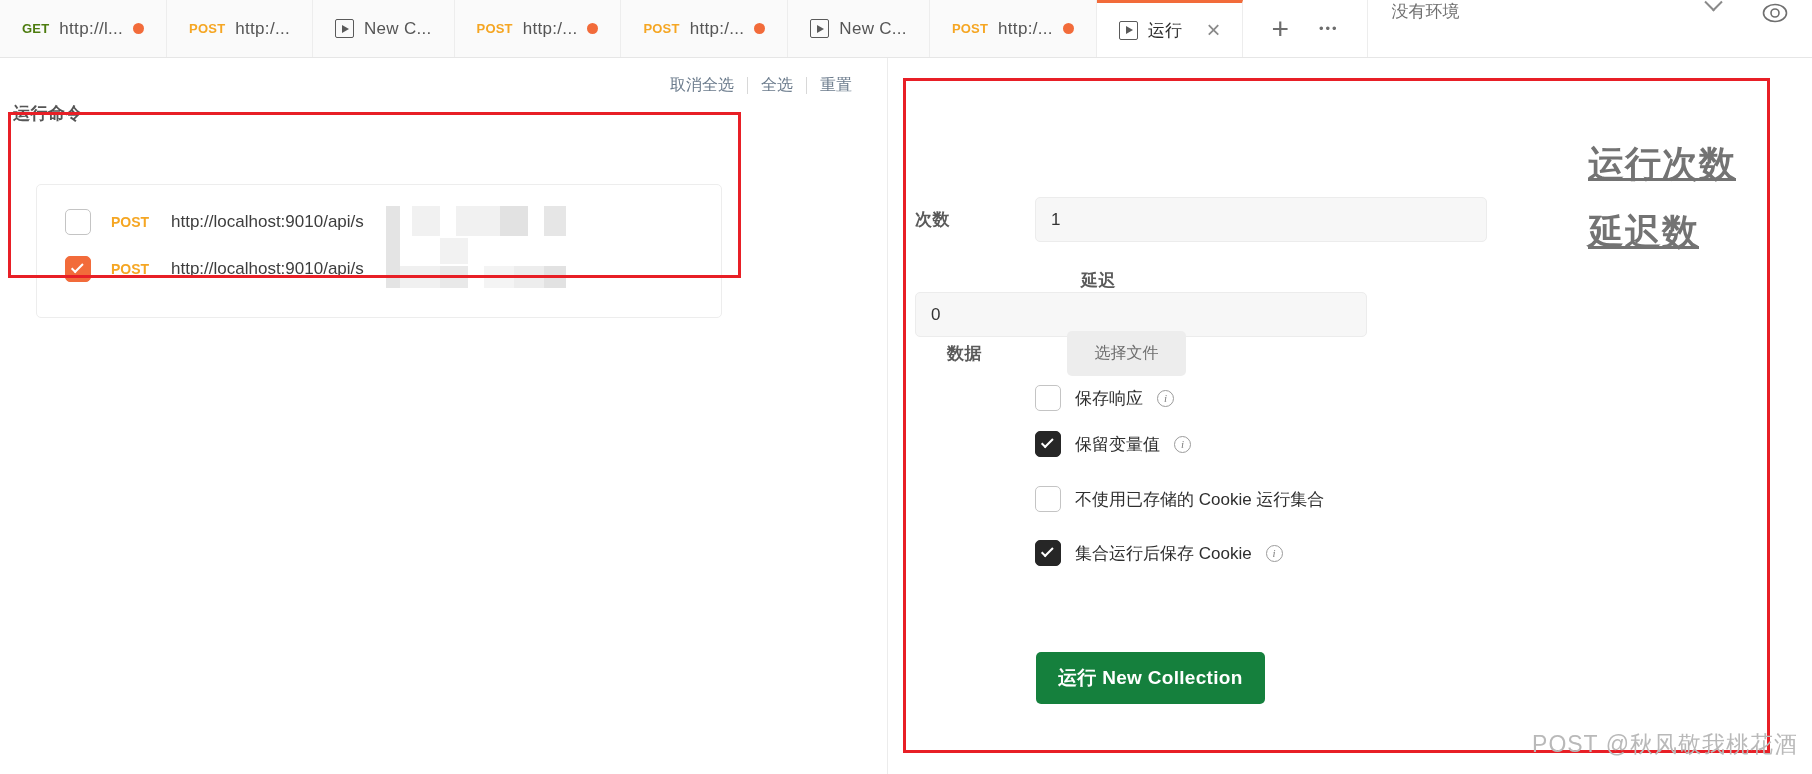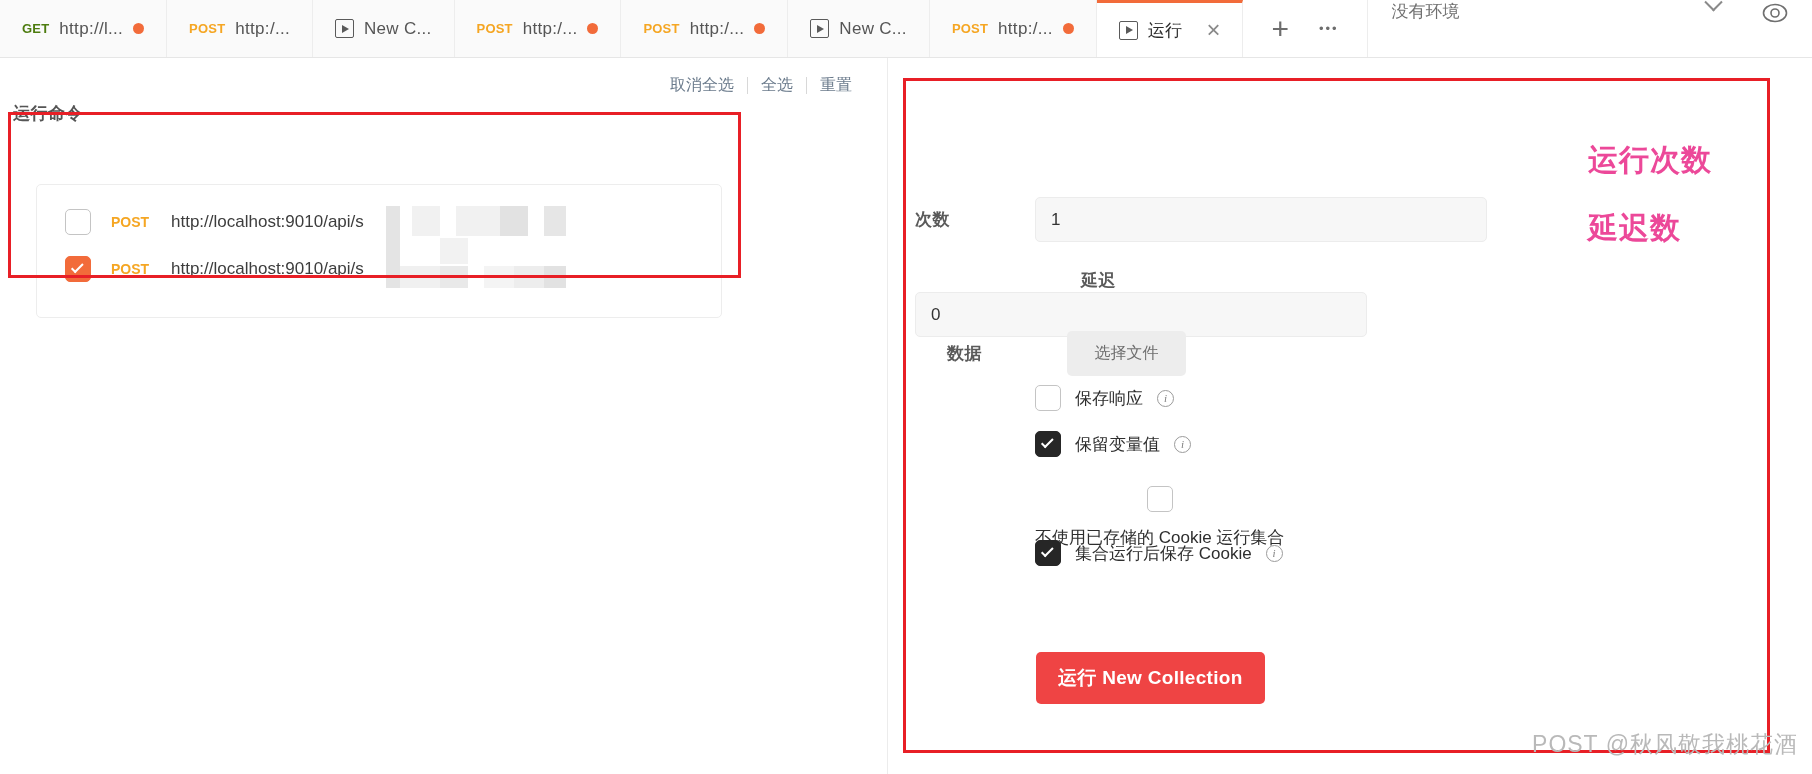--- a/index.html
+++ b/index.html
@@ -179,34 +179,34 @@
   .opt-label { font-size: 17px; color: #2e2e2e; }
   .info-i {
     width: 17px; height: 17px; border-radius: 50%;
     border: 1.3px solid #9b9b9b; color: #7d7d7d;
     font-size: 11px; font-style: italic; font-family: "Liberation Serif", serif;
     display: flex; align-items: center; justify-content: center;
     cursor: pointer; flex: none;
   }
   .run-btn {
     position: absolute; left: 147px; top: 594px;
-    background: #ef4444; border: none; border-radius: 5px;
+    background: #15803d; border: none; border-radius: 5px;
     height: 52px; padding: 0 22px;
     color: #fff; font-size: 19px; font-weight: 700;
     cursor: pointer; letter-spacing: .3px;
     font-family: "Liberation Sans", sans-serif;
   }
 
   
   .redbox {
     position: absolute; border: 3px solid #e81f26; pointer-events: none;
   }
   .annot {
-    position: absolute; color: #ec4899; font-weight: 700;
-    font-size: 30px; letter-spacing: 1px; white-space: nowrap;
+    position: absolute; color: #737373; font-weight: 700;
+    font-size: 36px; letter-spacing: 1px; white-space: nowrap; text-decoration: underline;
   }
   .watermark {
     position: absolute; right: 14px; bottom: 14px;
     font-size: 23px; color: #b9b9b9; white-space: nowrap;
     letter-spacing: 1px;
   }
 </style>
 </head>
 <body>
 
@@ -353,21 +353,21 @@
     </div>
 
     <div class="opt-row" style="left:146px; top:373px;">
       <span class="cbox-dark checked">
           <span class="tick"></span>
         </span>
       <span class="opt-label">保留变量值</span>
       <span class="info-i">i</span>
     </div>
 
-    <div class="opt-row" style="left:146px; top:428px;flex-direction:column;">
+    <div class="opt-row" style="left:146px; top:428px;">
       <span class="cbox-dark"></span>
       <span class="opt-label">不使用已存储的 Cookie 运行集合</span>
     </div>
 
     <div class="opt-row" style="left:146px; top:482px;">
       <span class="cbox-dark checked">
           <span class="tick"></span>
         </span>
       <span class="opt-label">集合运行后保存 Cookie</span>
       <span class="info-i">i</span>

